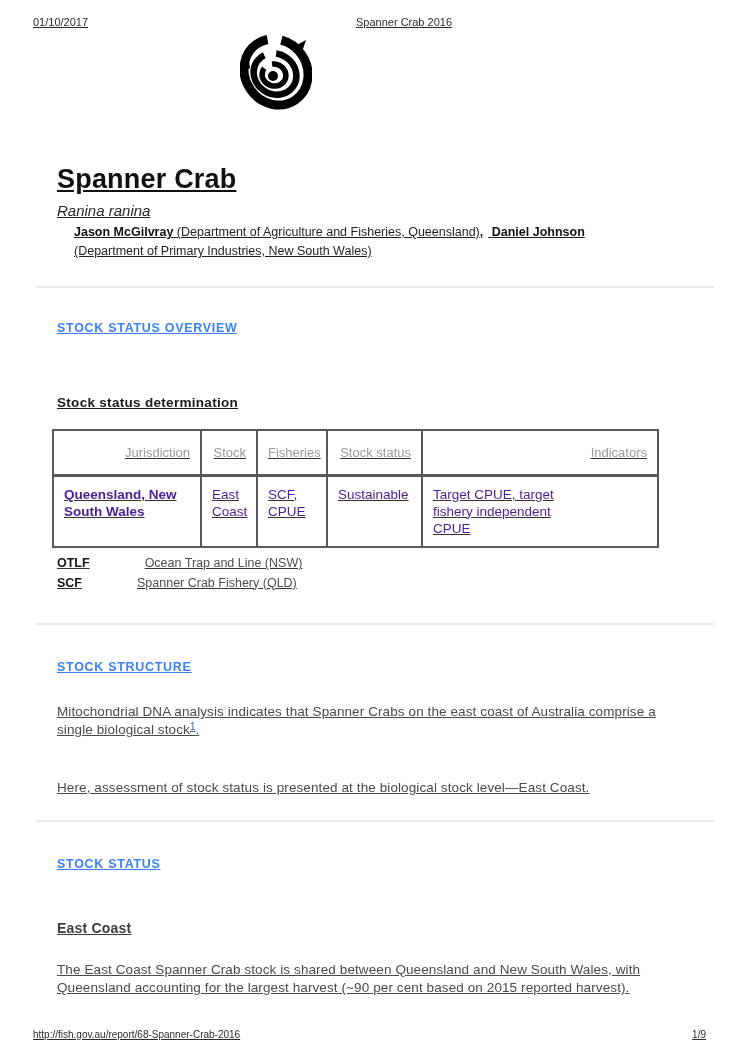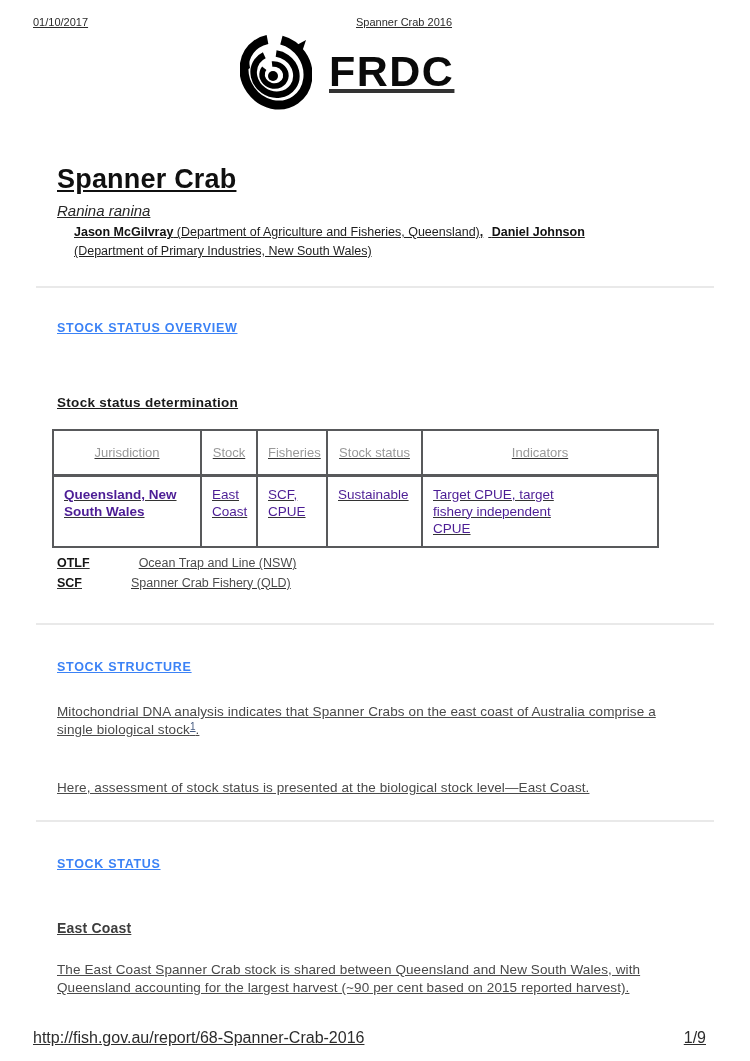--- a/index.html
+++ b/index.html
@@ -7,21 +7,21 @@
     width: 750px; height: 1061px;
     font-family: "Liberation Sans", "DejaVu Sans", sans-serif;
     position: relative;
     overflow: hidden;
     color: #333;
   }
   .abs { position: absolute; text-decoration: underline; }
 
   
   .print-meta { font-size: 11px; color: #2b2b2b; }
-  .footer-meta { font-size: 16px; color: #2c2c2c; }
+  .footer-meta { font-size: 10px; color: #2c2c2c; }
 
   
   .logo-wrap { display: flex; align-items: center; gap: 17px; }
   .logo-text {
     font-size: 43px; font-weight: 900; color: #0a0a0a;
     letter-spacing: 1.5px; line-height: 1;
   }
 
   
   .doc-title { font-size: 27px; font-weight: 800; color: #101010; letter-spacing: 0.2px; }
@@ -36,35 +36,35 @@
     font-size: 12.5px; font-weight: bold; color: #3b82f6; letter-spacing: 0.7px;
   }
   .sub-heading { font-size: 13.5px; font-weight: bold; color: #1a1a1a; letter-spacing: 0.3px; }
 
   
   table.status-table { border-collapse: collapse; table-layout: fixed; width: 605px; }
   .status-table th, .status-table td { border: 2px solid #58595b; }
   .status-table th {
     height: 45px; box-sizing: border-box; padding: 0 10px;
     font-weight: normal; font-size: 13px; color: #9a9a9a;
-    text-align: center; vertical-align: middle; white-space: nowrap;
+    text-align: right; vertical-align: middle; white-space: nowrap;
     border-bottom: 3px solid #58595b;
   }
   .status-table td {
     height: 71px; box-sizing: border-box; padding: 9px 10px;
     font-size: 13.5px; line-height: 17px; color: #4c1d95;
     vertical-align: top; text-align: left;
   }
   .cell-jurisdiction { font-weight: bold; color: #1a1a1a; }
   .cell-status { color: #b3b3b3; }
   .cell-indicators { padding-right: 80px !important; }
 
   
   .footnotes { font-size: 12.5px; line-height: 19.5px; }
-  .fn-abbr { font-weight: bold; color: #151515; margin-right: 9px; }
+  .fn-abbr { font-weight: bold; color: #151515; margin-right: 15px; }
   .fn-def { color: #4d4d4d; margin-left: 40px; }
 
   
   .para { font-size: 13.5px; line-height: 18px; color: #4a4a4a; letter-spacing: 0.1px; }
   .ref-link {
     font-size: 10px; color: #44597f; text-decoration: underline;
     position: relative; top: -4.5px; cursor: pointer;
   }
   .east-heading { font-size: 14px; font-weight: bold; color: #3d3d3d; letter-spacing: 0.2px; }
 </style>
@@ -78,21 +78,20 @@
   <span style="display:inline-block; line-height:0;">
     <svg width="72" height="78" viewBox="0 0 72 78">
       <ellipse cx="36" cy="40" rx="31" ry="34" fill="none" stroke="#000" stroke-width="9" stroke-dasharray="165 14" transform="rotate(-35 36 40)"></ellipse>
       <ellipse cx="35" cy="42" rx="20" ry="22" fill="none" stroke="#000" stroke-width="6.5" stroke-dasharray="108 12" transform="rotate(-55 35 42)"></ellipse>
       <ellipse cx="34" cy="43" rx="11" ry="12" fill="none" stroke="#000" stroke-width="5.5" stroke-dasharray="58 9" transform="rotate(-75 34 43)"></ellipse>
       <circle cx="33" cy="44" r="5" fill="#000"></circle>
       <path d="M 55 14 L 66 8 L 62 20 Z" fill="#000"></path>
       <path d="M 8 22 Q 2 30 4 40 L 10 36 Z" fill="#000"></path>
     </svg>
   </span>
-  <span class="logo-text">FRDC</span>
 </div>
 
 <div class="abs doc-title" style="left:57px; top:164px;">Spanner Crab</div>
 <div class="abs species" style="left:57px; top:202px;">Ranina ranina</div>
 
 <div class="abs authors" style="left:74px; top:223px;"><span class="author-name">Jason McGilvray</span><span> (Department of Agriculture and Fisheries, Queensland)</span><span class="author-sep">,</span> <span class="author-name">Daniel Johnson</span><span> (Department of Primary Industries, New South Wales)</span></div>
 
 <div class="abs divider" style="top:286px;"></div>
 
 <div class="abs section-heading" style="left:57px; top:321px;">STOCK STATUS OVERVIEW</div>

